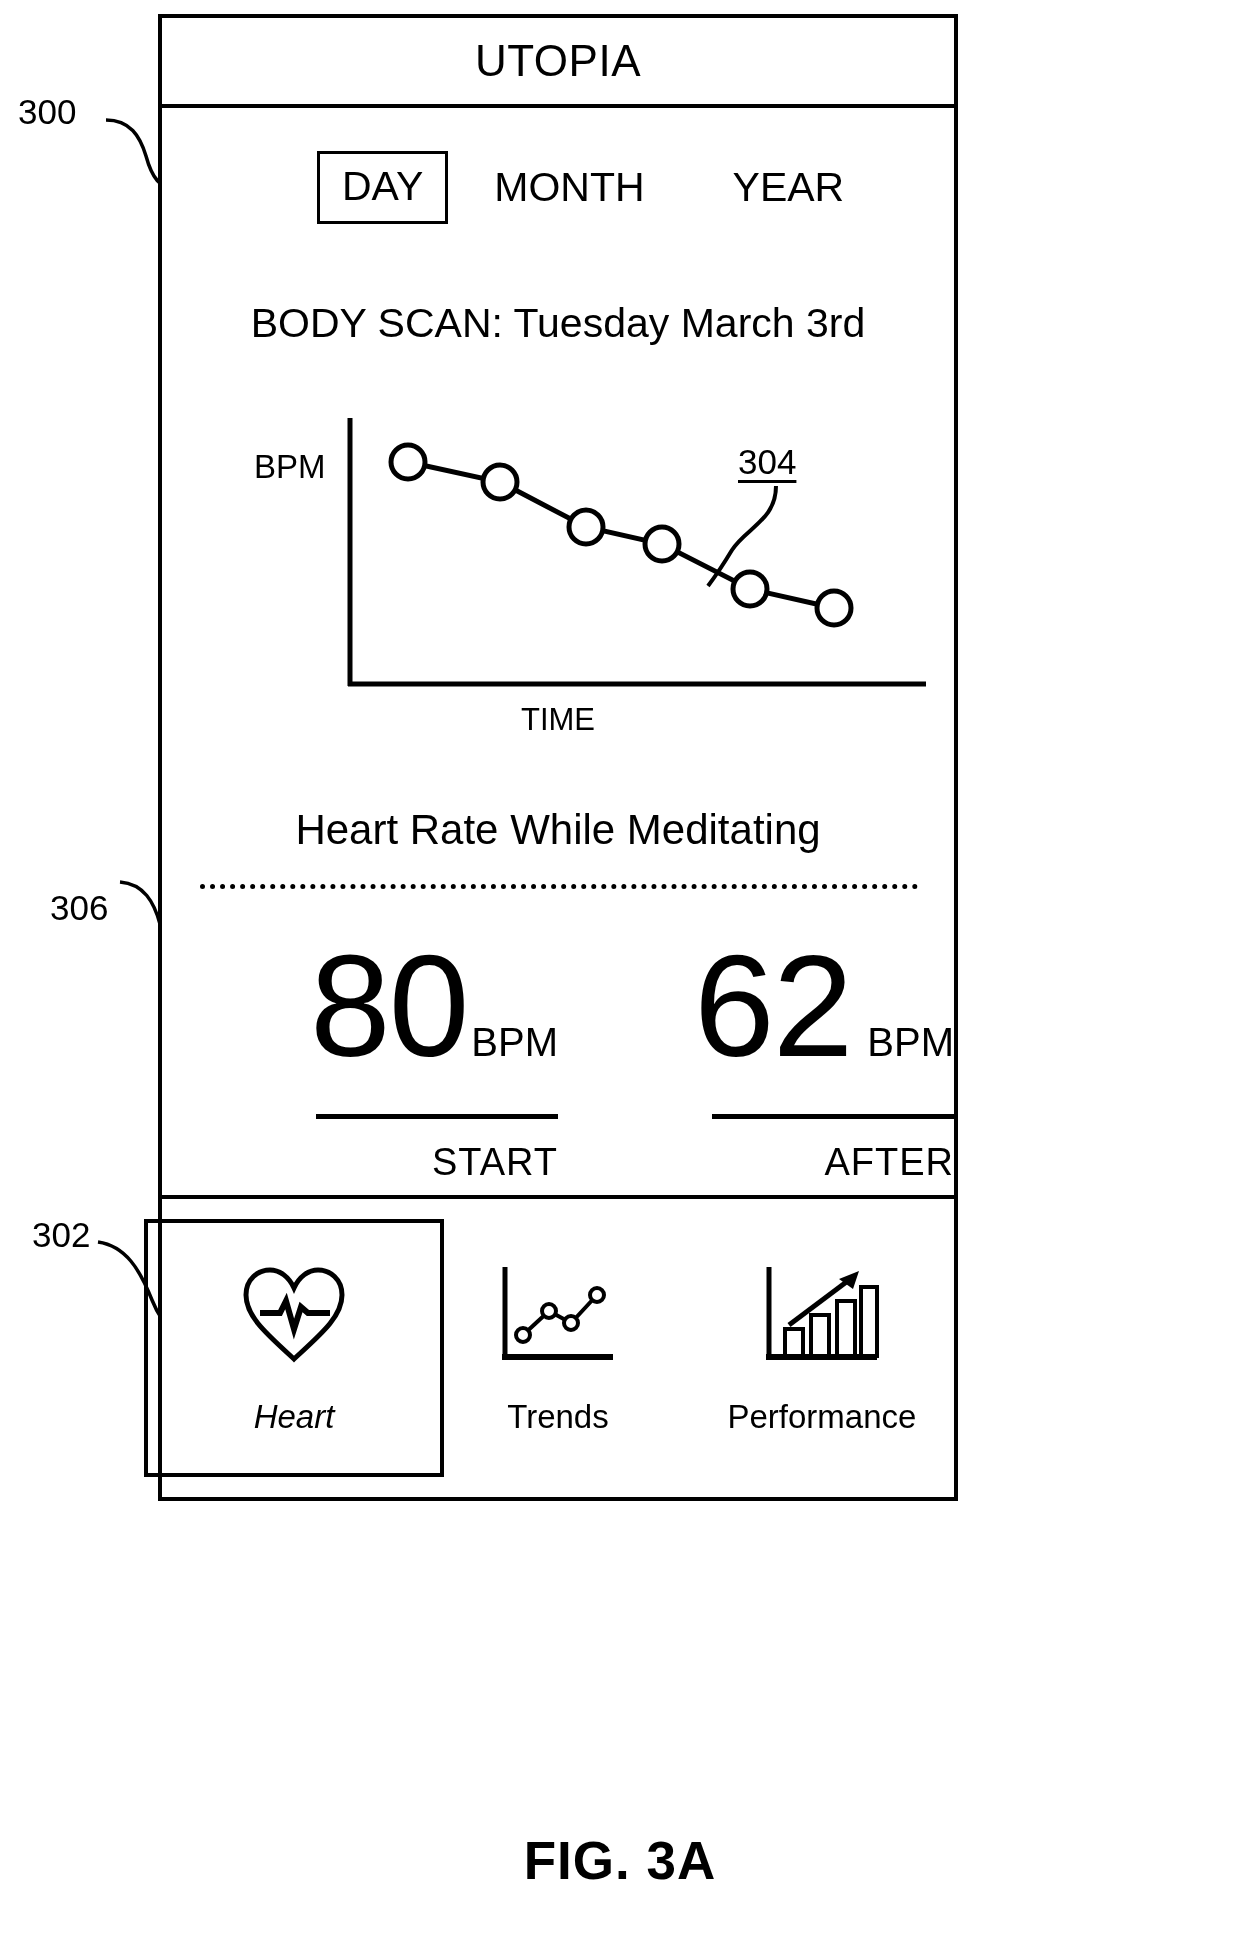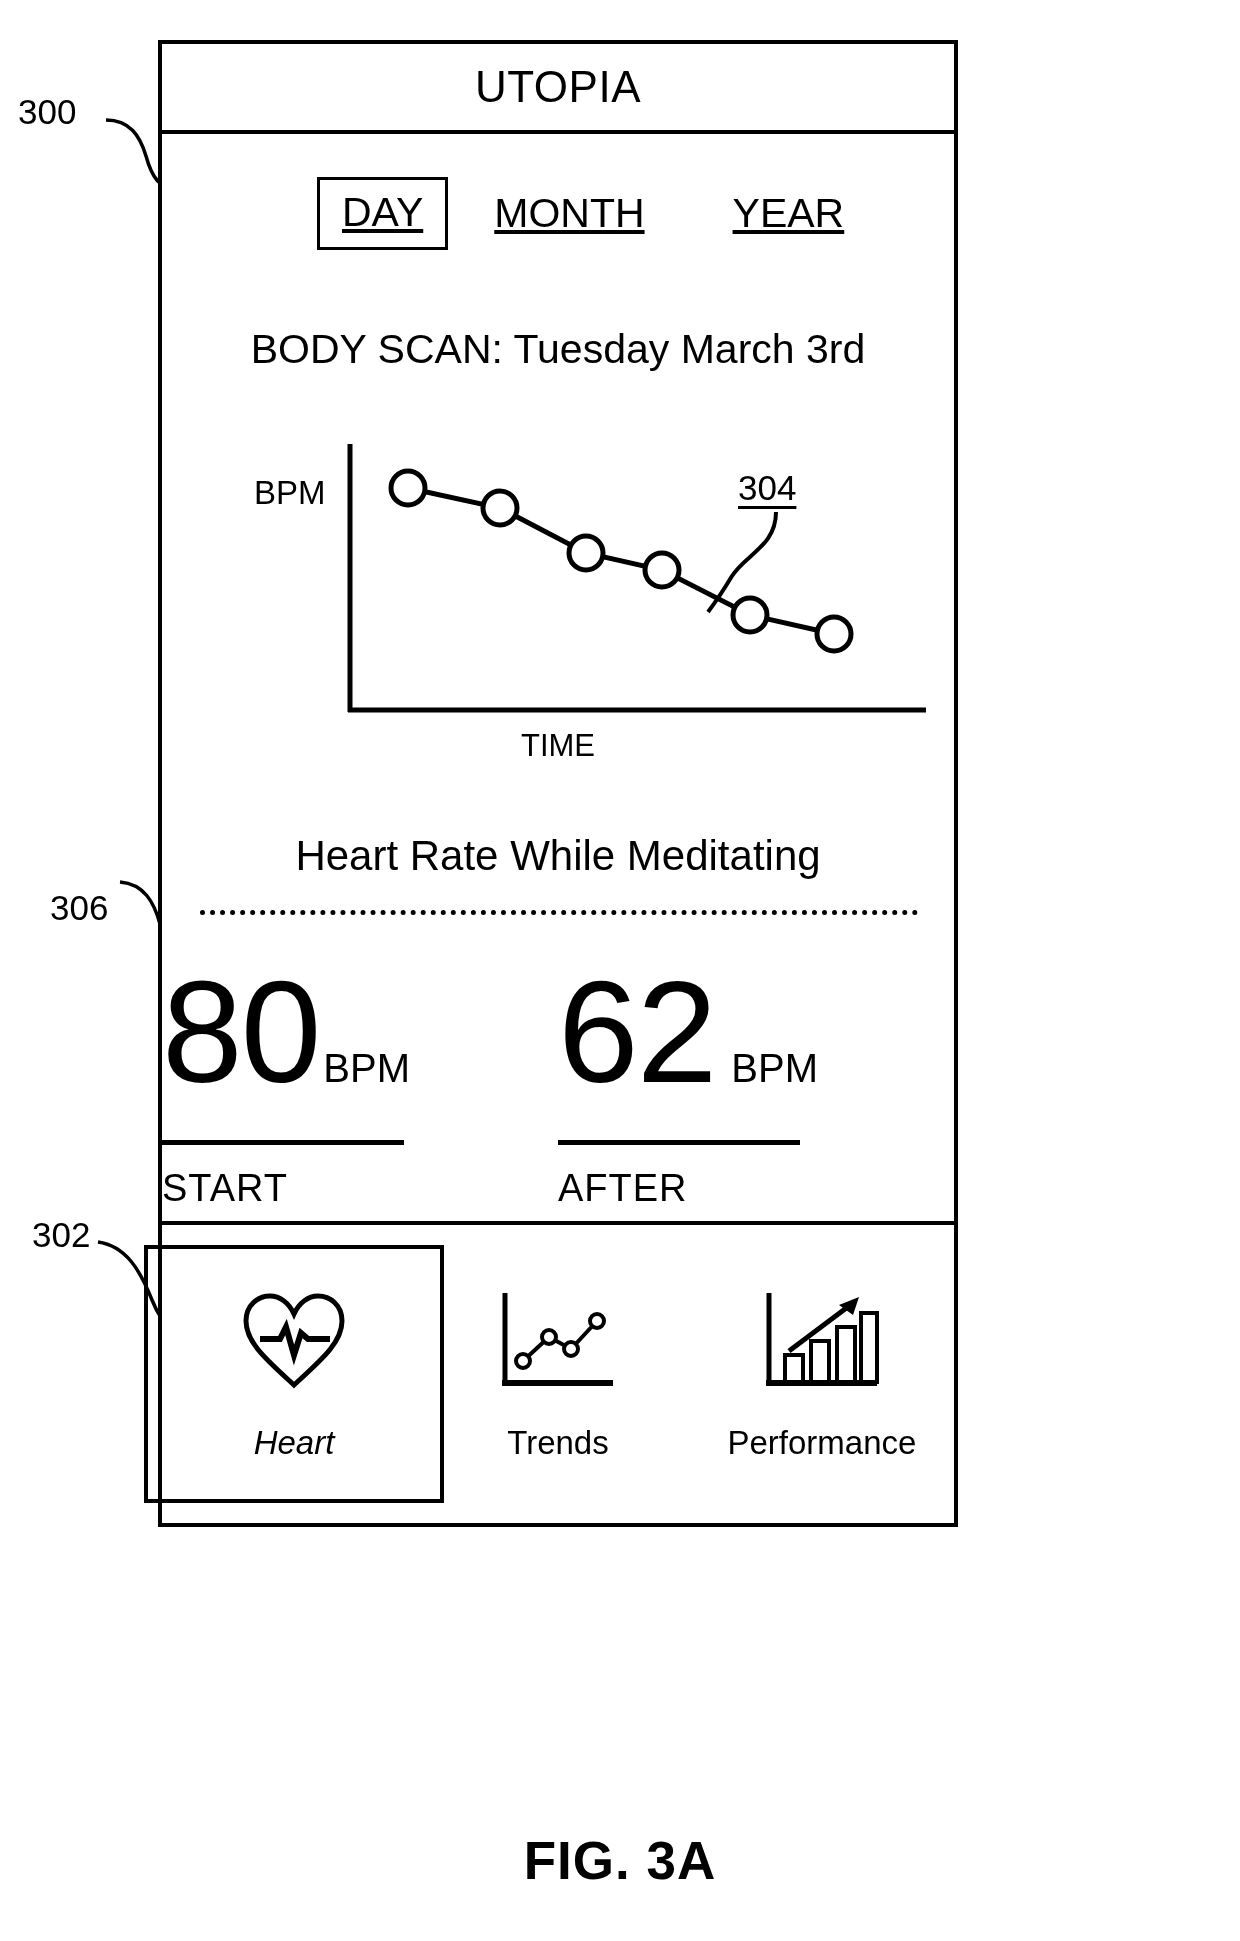--- a/index.html
+++ b/index.html
@@ -19,21 +19,20 @@
   
   #device-frame {
     position: absolute;
     left: 158px;
     top: 14px;
     width: 800px;
     height: 1487px;
     border: 4px solid #000;
     box-sizing: border-box;
     background: #fff;
-    margin-top: 26px;
   }
 
   
   #title-bar {
     position: absolute;
     left: 0;
     top: 0;
     width: 100%;
     height: 90px;
     border-bottom: 4px solid #000;
@@ -52,21 +51,20 @@
     position: absolute;
     left: 0;
     top: 128px;
     width: 100%;
     height: 82px;
     display: flex;
     align-items: center;
     justify-content: flex-start;
     padding-left: 155px;
     box-sizing: border-box;
-    text-decoration: underline;
   }
   .tab {
     font-size: 41px;
     line-height: 1;
     padding: 0 8px;
     white-space: nowrap;
   }
   .tab.selected {
     border: 3px solid #000;
     padding: 12px 22px 14px 22px;
@@ -153,21 +151,21 @@
     top: 920px;
     width: 100%;
     height: 250px;
     display: flex;
   }
   .stat-cell {
     width: 50%;
     position: relative;
     display: flex;
     flex-direction: column;
-    align-items: flex-start;
+    align-items: flex-end;
   }
   .stat-value-line {
     display: flex;
     align-items: baseline;
     justify-content: center;
     height: 140px;
   }
   .stat-number {
     font-size: 145px;
     line-height: 0.95;

